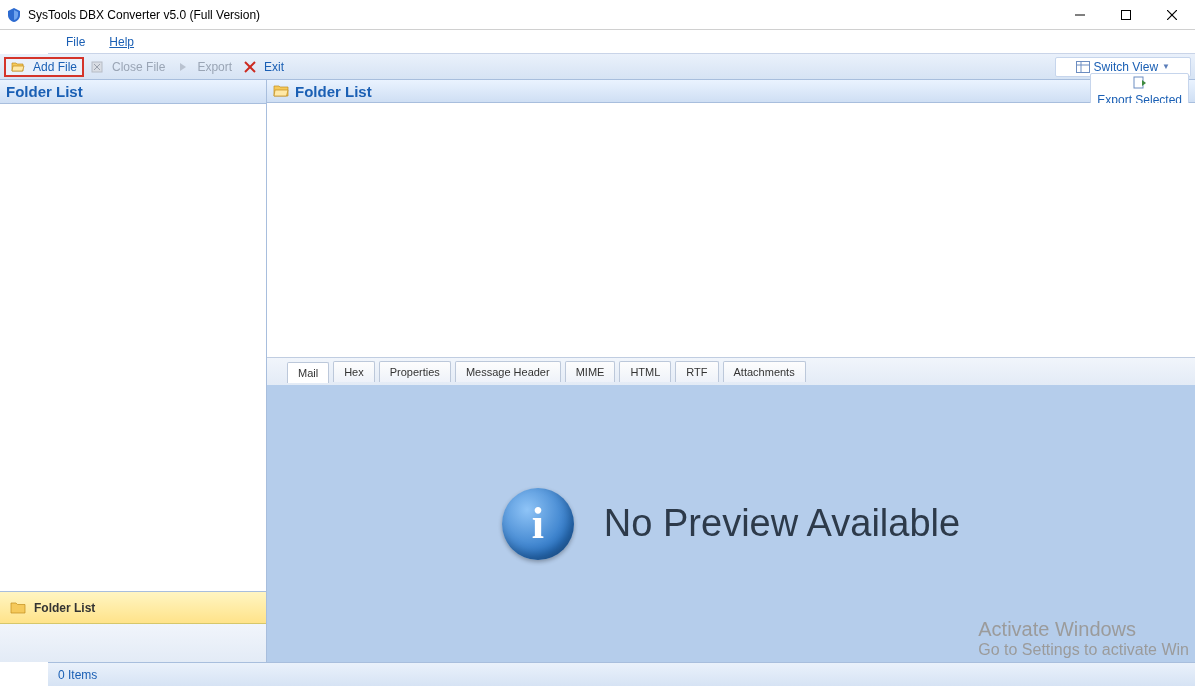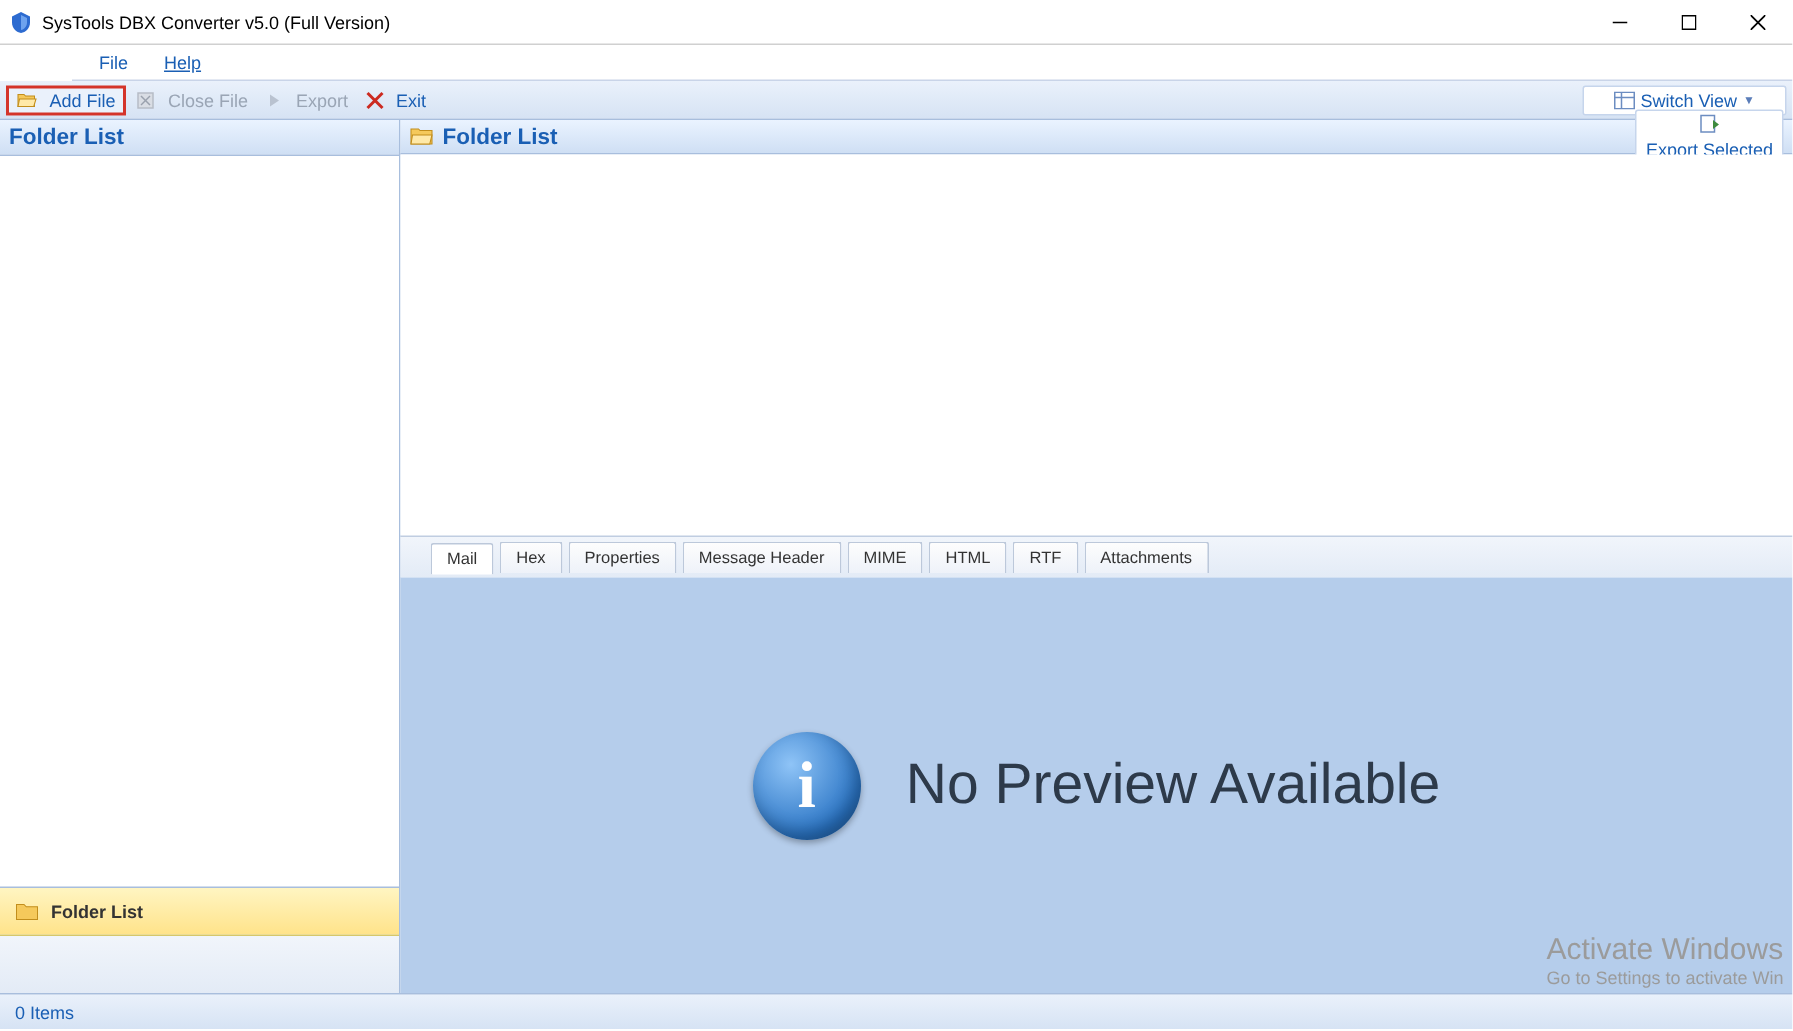--- a/index.html
+++ b/index.html
@@ -51,26 +51,26 @@
   .tab-row { display: flex; gap: 4px; }
   .preview-tab { font-size: 11px; color: #333; padding: 4px 10px; background: linear-gradient(#fdfdfd,#eef2f9); border: 1px solid #bcc8da; border-bottom: none; border-radius: 2px 2px 0 0; }
   .preview-tab.active { background: #ffffff; position: relative; top: 1px; }
 
   .preview-body { flex: 1; background: #b5cdeb; display: flex; align-items: center; justify-content: center; gap: 30px; }
   .preview-body .msg { font-size: 38px; color: #2d3a4a; font-weight: 400; }
   .info-circle { width: 72px; height: 72px; border-radius: 50%; background: radial-gradient(circle at 35% 30%, #8fc4f7, #2a74c4 70%, #1f5a9a); display: flex; align-items: center; justify-content: center; box-shadow: inset -4px -6px 10px rgba(0,0,0,.25), 0 2px 4px rgba(0,0,0,.3); }
   .info-circle span { color: #fff; font-family: Georgia, serif; font-size: 44px; font-weight: 700; }
 
   
-  .statusbar { height: 24px; background: linear-gradient(#eaf1fb,#d6e3f4); border-top: 1px solid #a8bedd; display: flex; align-items: center; padding: 0 10px; font-size: 12px; color: #1a5fb4; }
+  .statusbar { height: 24px; background: linear-gradient(#eaf1fb,#d6e3f4); border-top: 1px solid #a8bedd; display: flex; align-items: center; padding: 0 10px; font-size: 12px; color: #1a5fb4; margin-left: 48px; }
 
   
   .watermark { position: fixed; right: 6px; bottom: 28px; text-align: left; color: #8a8a8a; pointer-events: none; }
   .watermark .l1 { font-size: 20px; color: #9b9b9b; }
-  .watermark .l2 { font-size: 12px; color: #9b9b9b; }
+  .watermark .l2 { font-size: 16px; color: #9b9b9b; }
 </style>
 </head>
 <body>
 
 <div class="titlebar">
   <svg class="title-icon" viewBox="0 0 16 16">
     <path d="M8 1 L14 4 V8 C14 12 11 14.5 8 15 C5 14.5 2 12 2 8 V4 Z" fill="#2d6bd0"></path>
     <path d="M8 3 L12 5 V8 C12 10.8 10 12.6 8 13 V3 Z" fill="#6ea3ee"></path>
   </svg>
   <span class="title-text">SysTools DBX Converter v5.0 (Full Version)</span>

